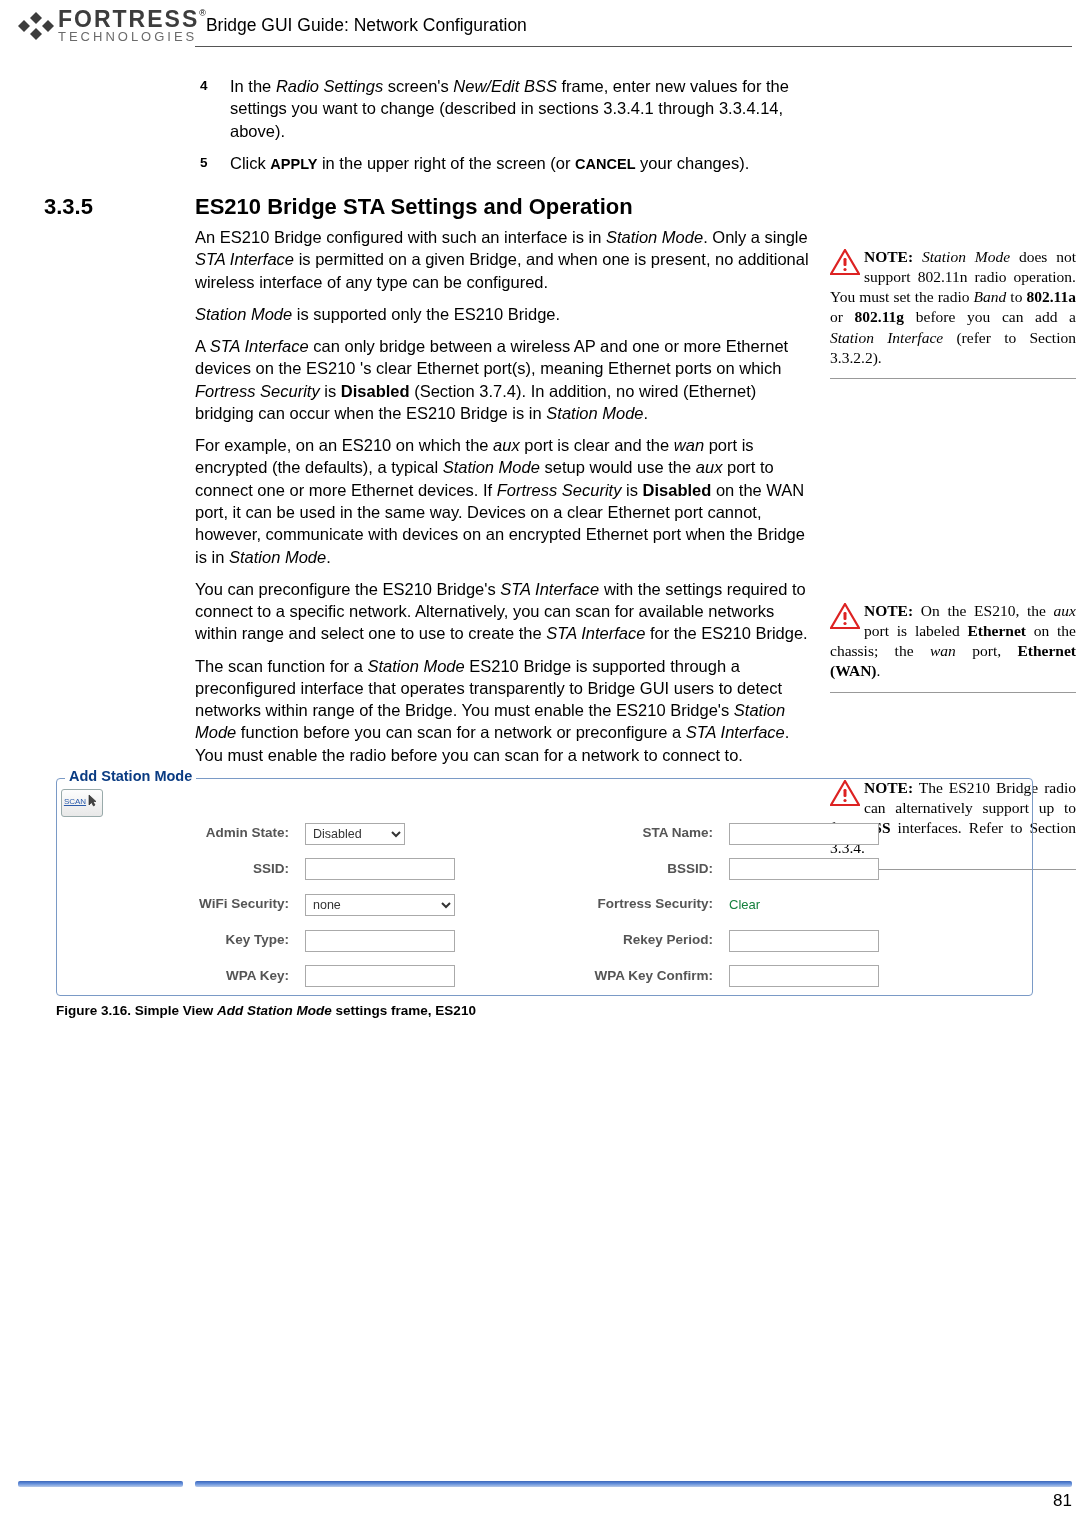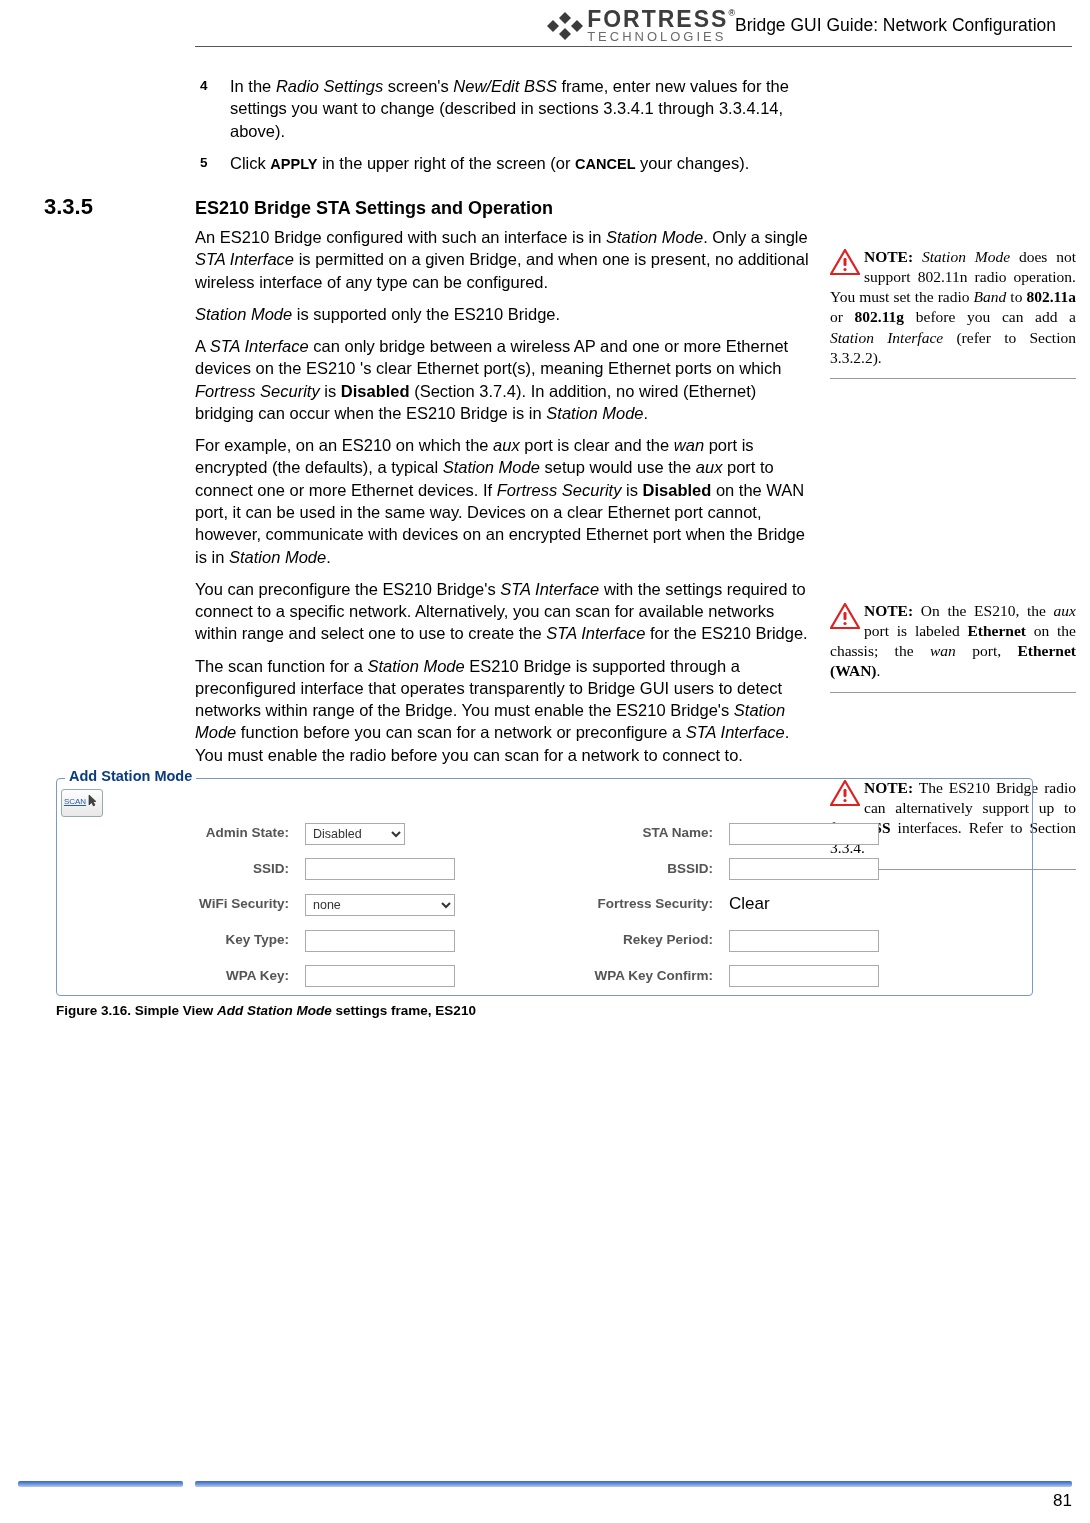--- a/index.html
+++ b/index.html
@@ -8,23 +8,23 @@
     font-size: 16.5px;
     line-height: 1.35;
     width: 1090px;
     height: 1523px;
     background: #fff;
     color: #000;
     position: relative;
   }
   .header {
     display: flex;
-    justify-content: flex-end;
+    justify-content: flex-start;
     align-items: flex-start;
-    padding: 8px 34px 2px 18px;
+    padding: 8px 16px 2px 18px;
   }
   .logo-wrap {
     display: flex;
     align-items: center;
     gap: 4px;
   }
   .logo-glyph svg { display:block; }
   .logo-text { line-height: 0.8; }
   .logo-main {
     font-family: "Arial Black", Arial, sans-serif;
@@ -81,21 +81,21 @@
   .sec-num {
     width: 195px;
     padding-left: 44px;
     font-family: Verdana, Arial, sans-serif;
     font-weight: bold;
     font-size: 22px;
   }
   .sec-title {
     font-family: Verdana, Arial, sans-serif;
     font-weight: bold;
-    font-size: 18px;
+    font-size: 22px;
   }
   .main-col {
     margin-left: 195px;
     width: 620px;
   }
   .para {
     margin-bottom: 10px;
   }
   .sidebar {
     position: absolute;
@@ -167,22 +167,22 @@
   .flabel {
     text-align: right;
     font-family: Verdana, Arial, sans-serif;
     font-weight: bold;
     font-size: 13.5px;
     color: #555;
     padding-right: 4px;
   }
   .fval {
     font-family: Verdana, Arial, sans-serif;
-    font-size: 17px;
-    color: #000000;
+    font-size: 13px;
+    color: #15803d;
   }
   .finput {
     height: 22px;
     border: 1px solid #aaa;
     background: #fff;
     width: 150px;
   }
   .fselect {
     height: 22px;
     border: 1px solid #aaa;

